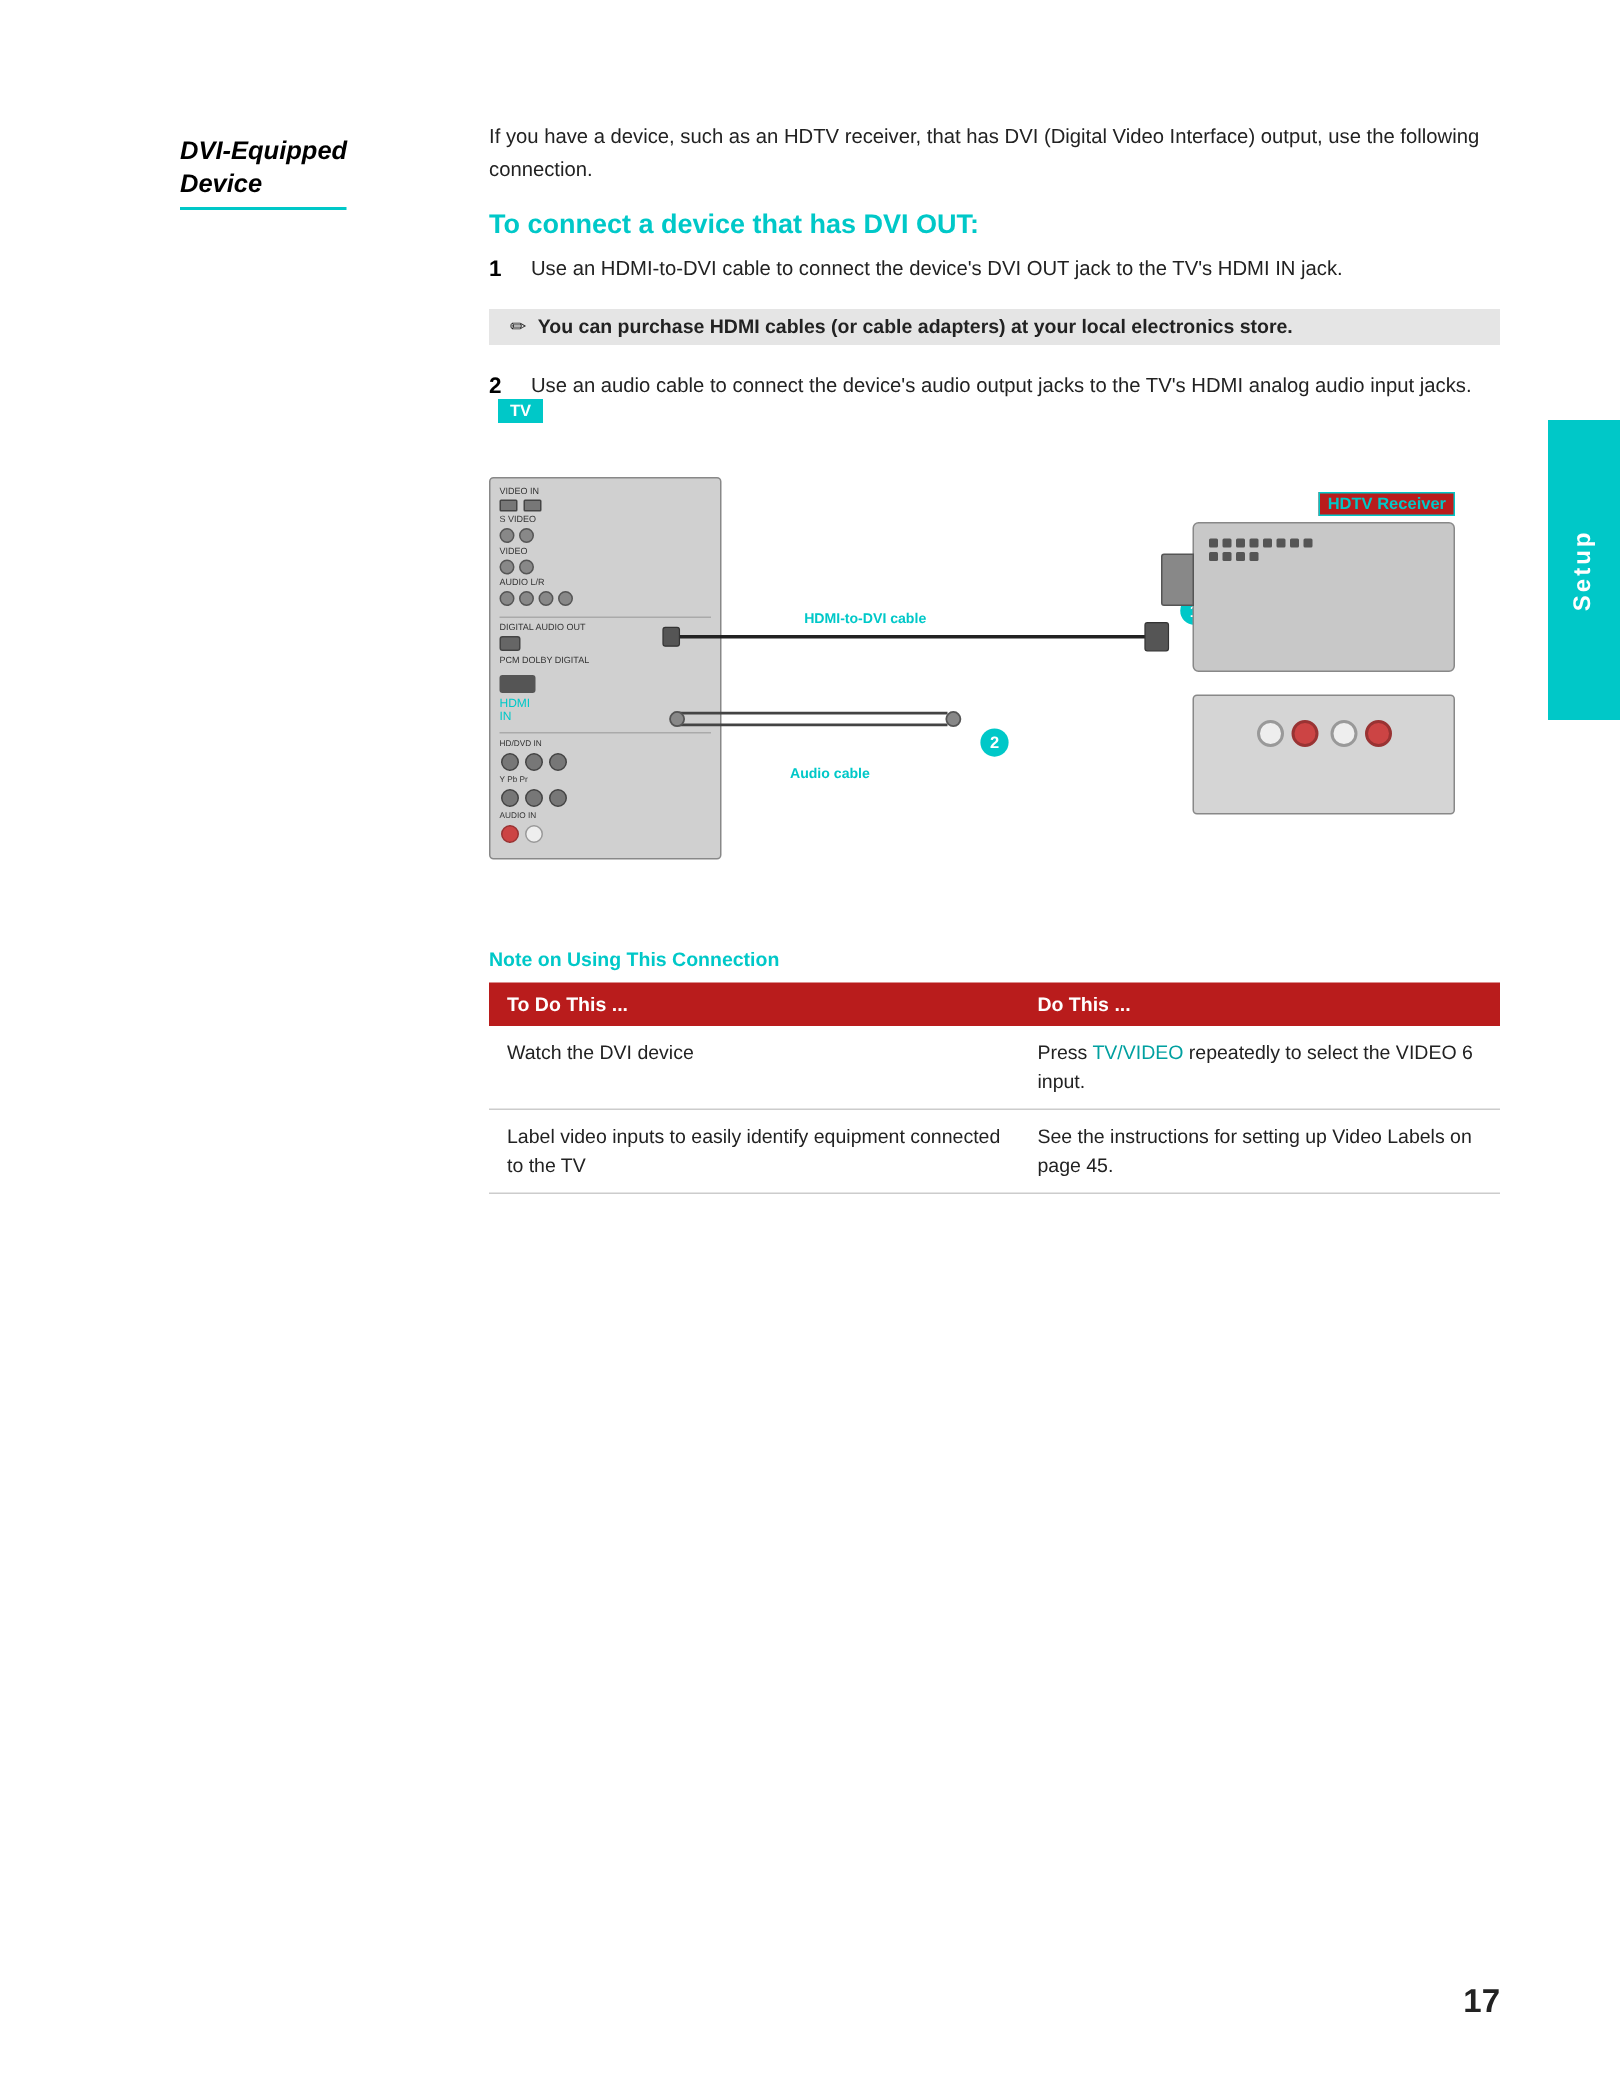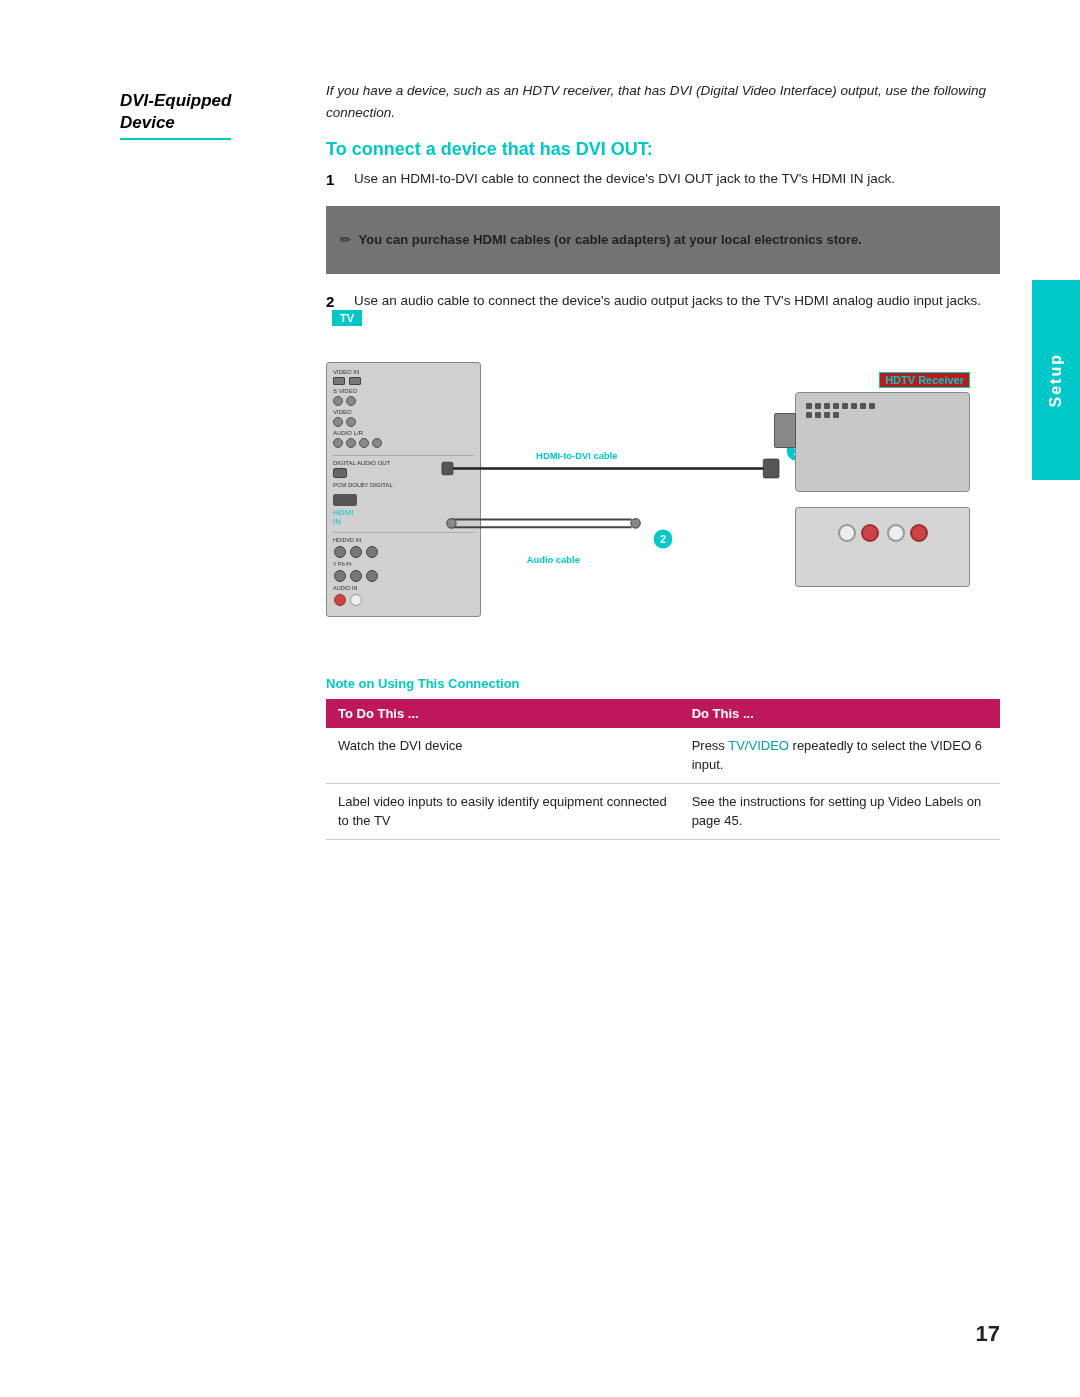--- a/index.html
+++ b/index.html
@@ -83,21 +83,20 @@
       border-bottom: 2px solid #00c8c8;
       padding-bottom: 4px;
       display: inline-block;
     }
 
     
     .intro-text {
       font-size: 13.5px;
       line-height: 1.6;
       margin-bottom: 16px;
-      font-style: italic;
     }
 
     
     .sub-heading {
       font-size: 18px;
       font-weight: bold;
       color: #00c8c8;
       margin-bottom: 8px;
     }
 
@@ -115,23 +114,23 @@
     }
     .step-number {
       font-size: 15px;
       font-weight: bold;
       min-width: 16px;
       color: #000;
     }
 
     
     .note-box {
-      background: #737373;
+      background: #e5e5e5;
       border: none;
-      padding: 24px 14px;
+      padding: 2px 14px;
       margin: 12px 0 16px 0;
       font-size: 13px;
       line-height: 1.5;
     }
     .note-box strong {
       font-weight: bold;
     }
     .note-icon {
       font-size: 13px;
       margin-right: 4px;
@@ -260,21 +259,21 @@
       margin-bottom: 8px;
     }
 
     
     .connection-table {
       width: 100%;
       border-collapse: collapse;
       font-size: 13px;
     }
     .connection-table thead tr {
-      background: #be185d;
+      background: #b91c1c;
       color: white;
     }
     .connection-table thead th {
       padding: 7px 12px;
       text-align: left;
       font-weight: bold;
     }
     .connection-table tbody tr {
       border-bottom: 1px solid #ccc;
     }

